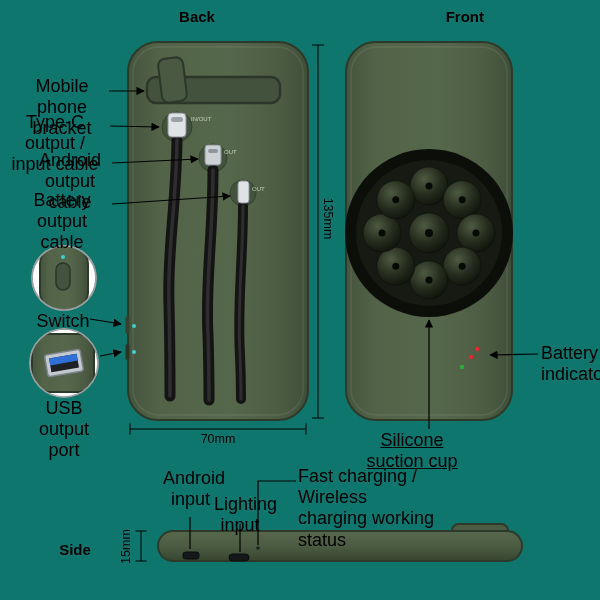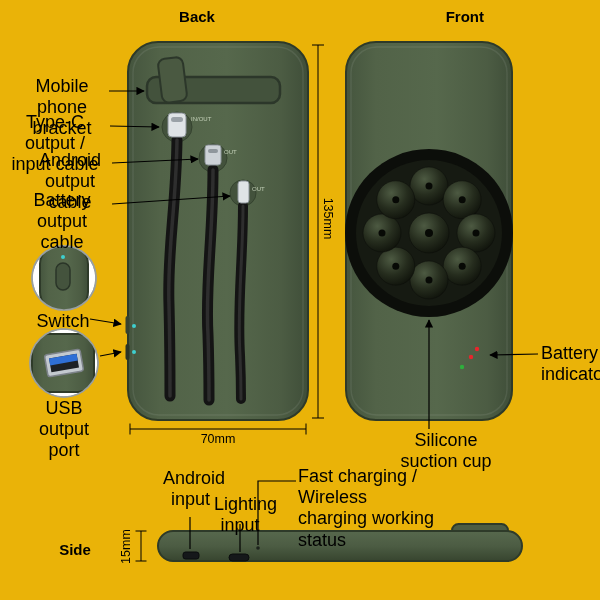--- a/index.html
+++ b/index.html
@@ -1,16 +1,16 @@
 <!DOCTYPE html>
 <html><head>
 <meta charset="utf-8">
 <style>
   html,body{margin:0;padding:0;background:#fff;}
-  #stage{position:relative;width:600px;height:600px;background:#eab308;overflow:hidden;
+  #stage{position:relative;width:600px;height:600px;background:#0f766e;overflow:hidden;
          font-family:"Liberation Sans",sans-serif;}
   #art{position:absolute;left:0;top:0;}
   .lbl{position:absolute;font-size:18px;line-height:1.18;color:#000;white-space:pre-line;}
   .ttl{position:absolute;font-size:15px;font-weight:700;color:#000;}
   .dim{position:absolute;font-size:12.5px;color:#000;text-align:center;}
   .ctr{text-align:center;}
   .lft{text-align:left;}
   .rot90{transform:rotate(90deg);transform-origin:center;}
   .rotm90{transform:rotate(-90deg);transform-origin:center;}
 </style>
@@ -196,21 +196,21 @@
 cable</div>
   <div class="lbl ctr" style="left:36px;top:311px;width:54px;">Switch</div>
   <div class="lbl ctr" style="left:26px;top:398px;width:76px;">USB
 output port</div>
 
   <div class="dim rot90" style="left:300px;top:211px;width:54px;height:15px;">135mm</div>
   <div class="dim" style="left:190px;top:432px;width:56px;text-align:center;">70mm</div>
 
   <div class="lbl lft" style="left:541px;top:343px;width:58px;">Battery
 indicator</div>
-  <div class="lbl ctr" style="left:386px;top:430px;width:120px;">Silicone suction cup</div>
+  <div class="lbl ctr" style="left:352px;top:430px;width:120px;text-decoration:underline;">Silicone suction cup</div>
 
   <div class="lbl lft" style="left:298px;top:466px;width:170px;">Fast charging / Wireless
 charging working status</div>
   <div class="lbl ctr" style="left:163px;top:468px;width:55px;">Android
 input</div>
   <div class="lbl ctr" style="left:214px;top:494px;width:52px;">Lighting
 input</div>
 
   <div class="dim rotm90" style="left:100px;top:539px;width:52px;height:15px;">15mm</div>
   <div class="ttl" style="left:50px;top:541px;width:50px;text-align:center;">Side</div>

